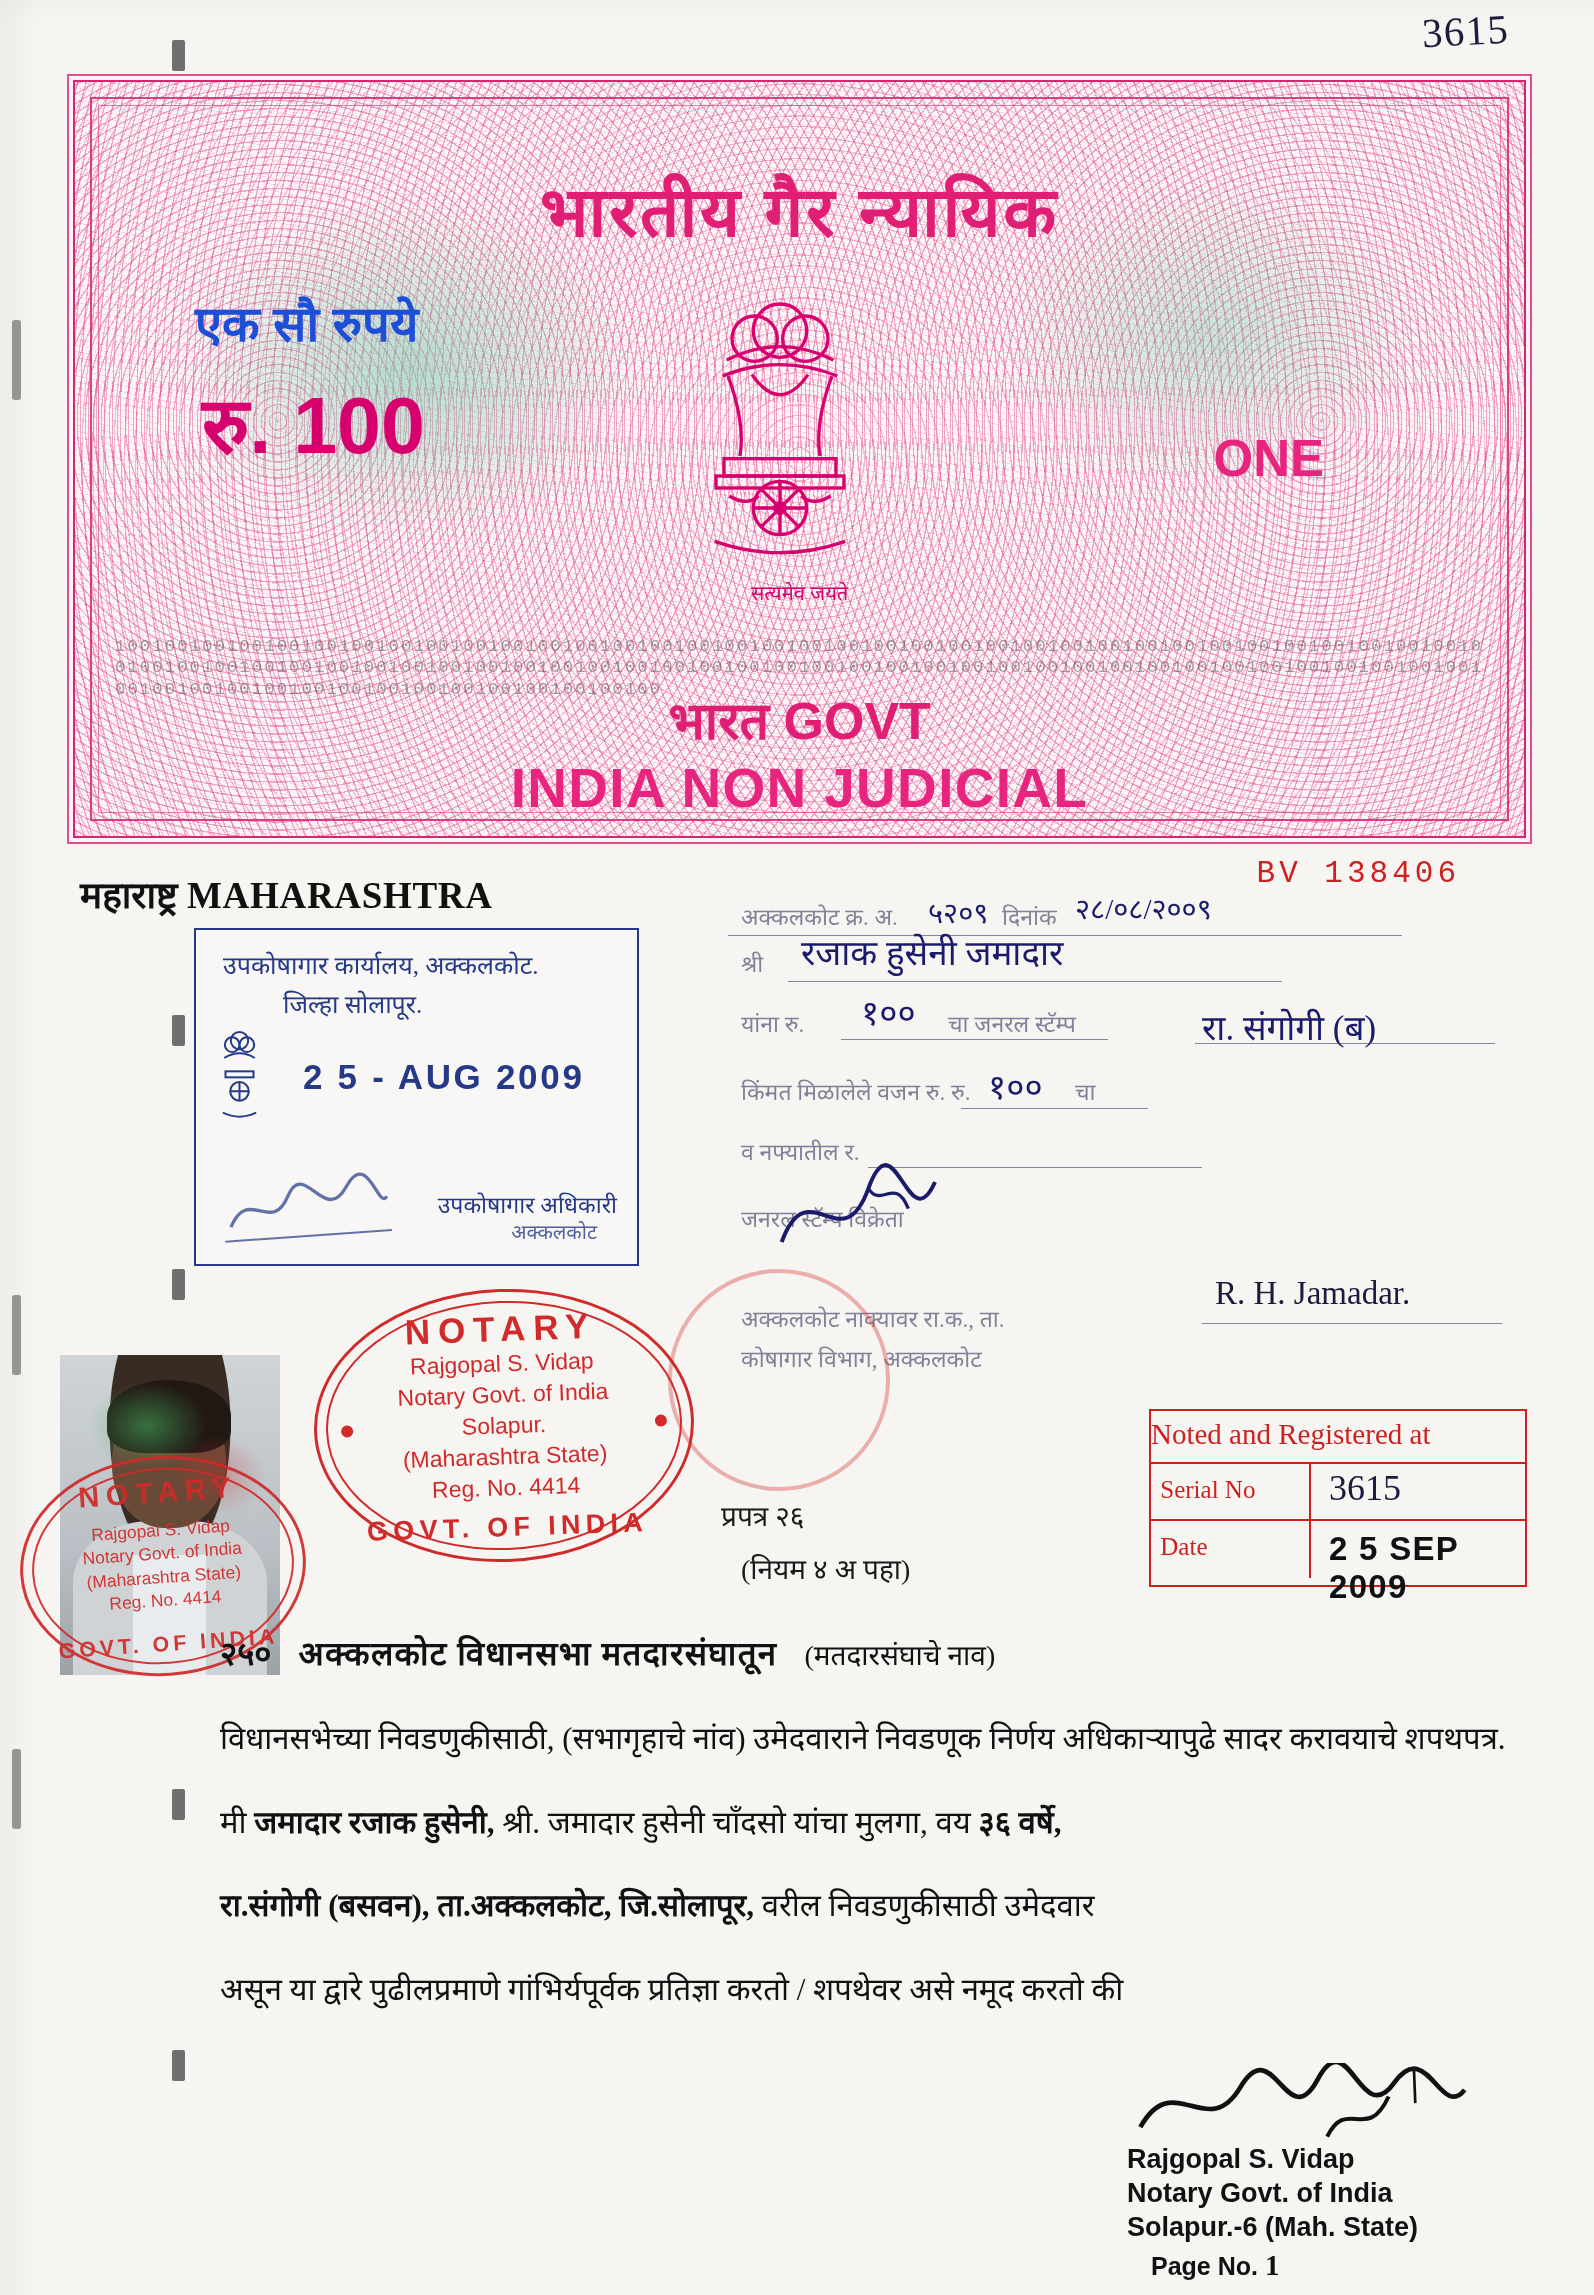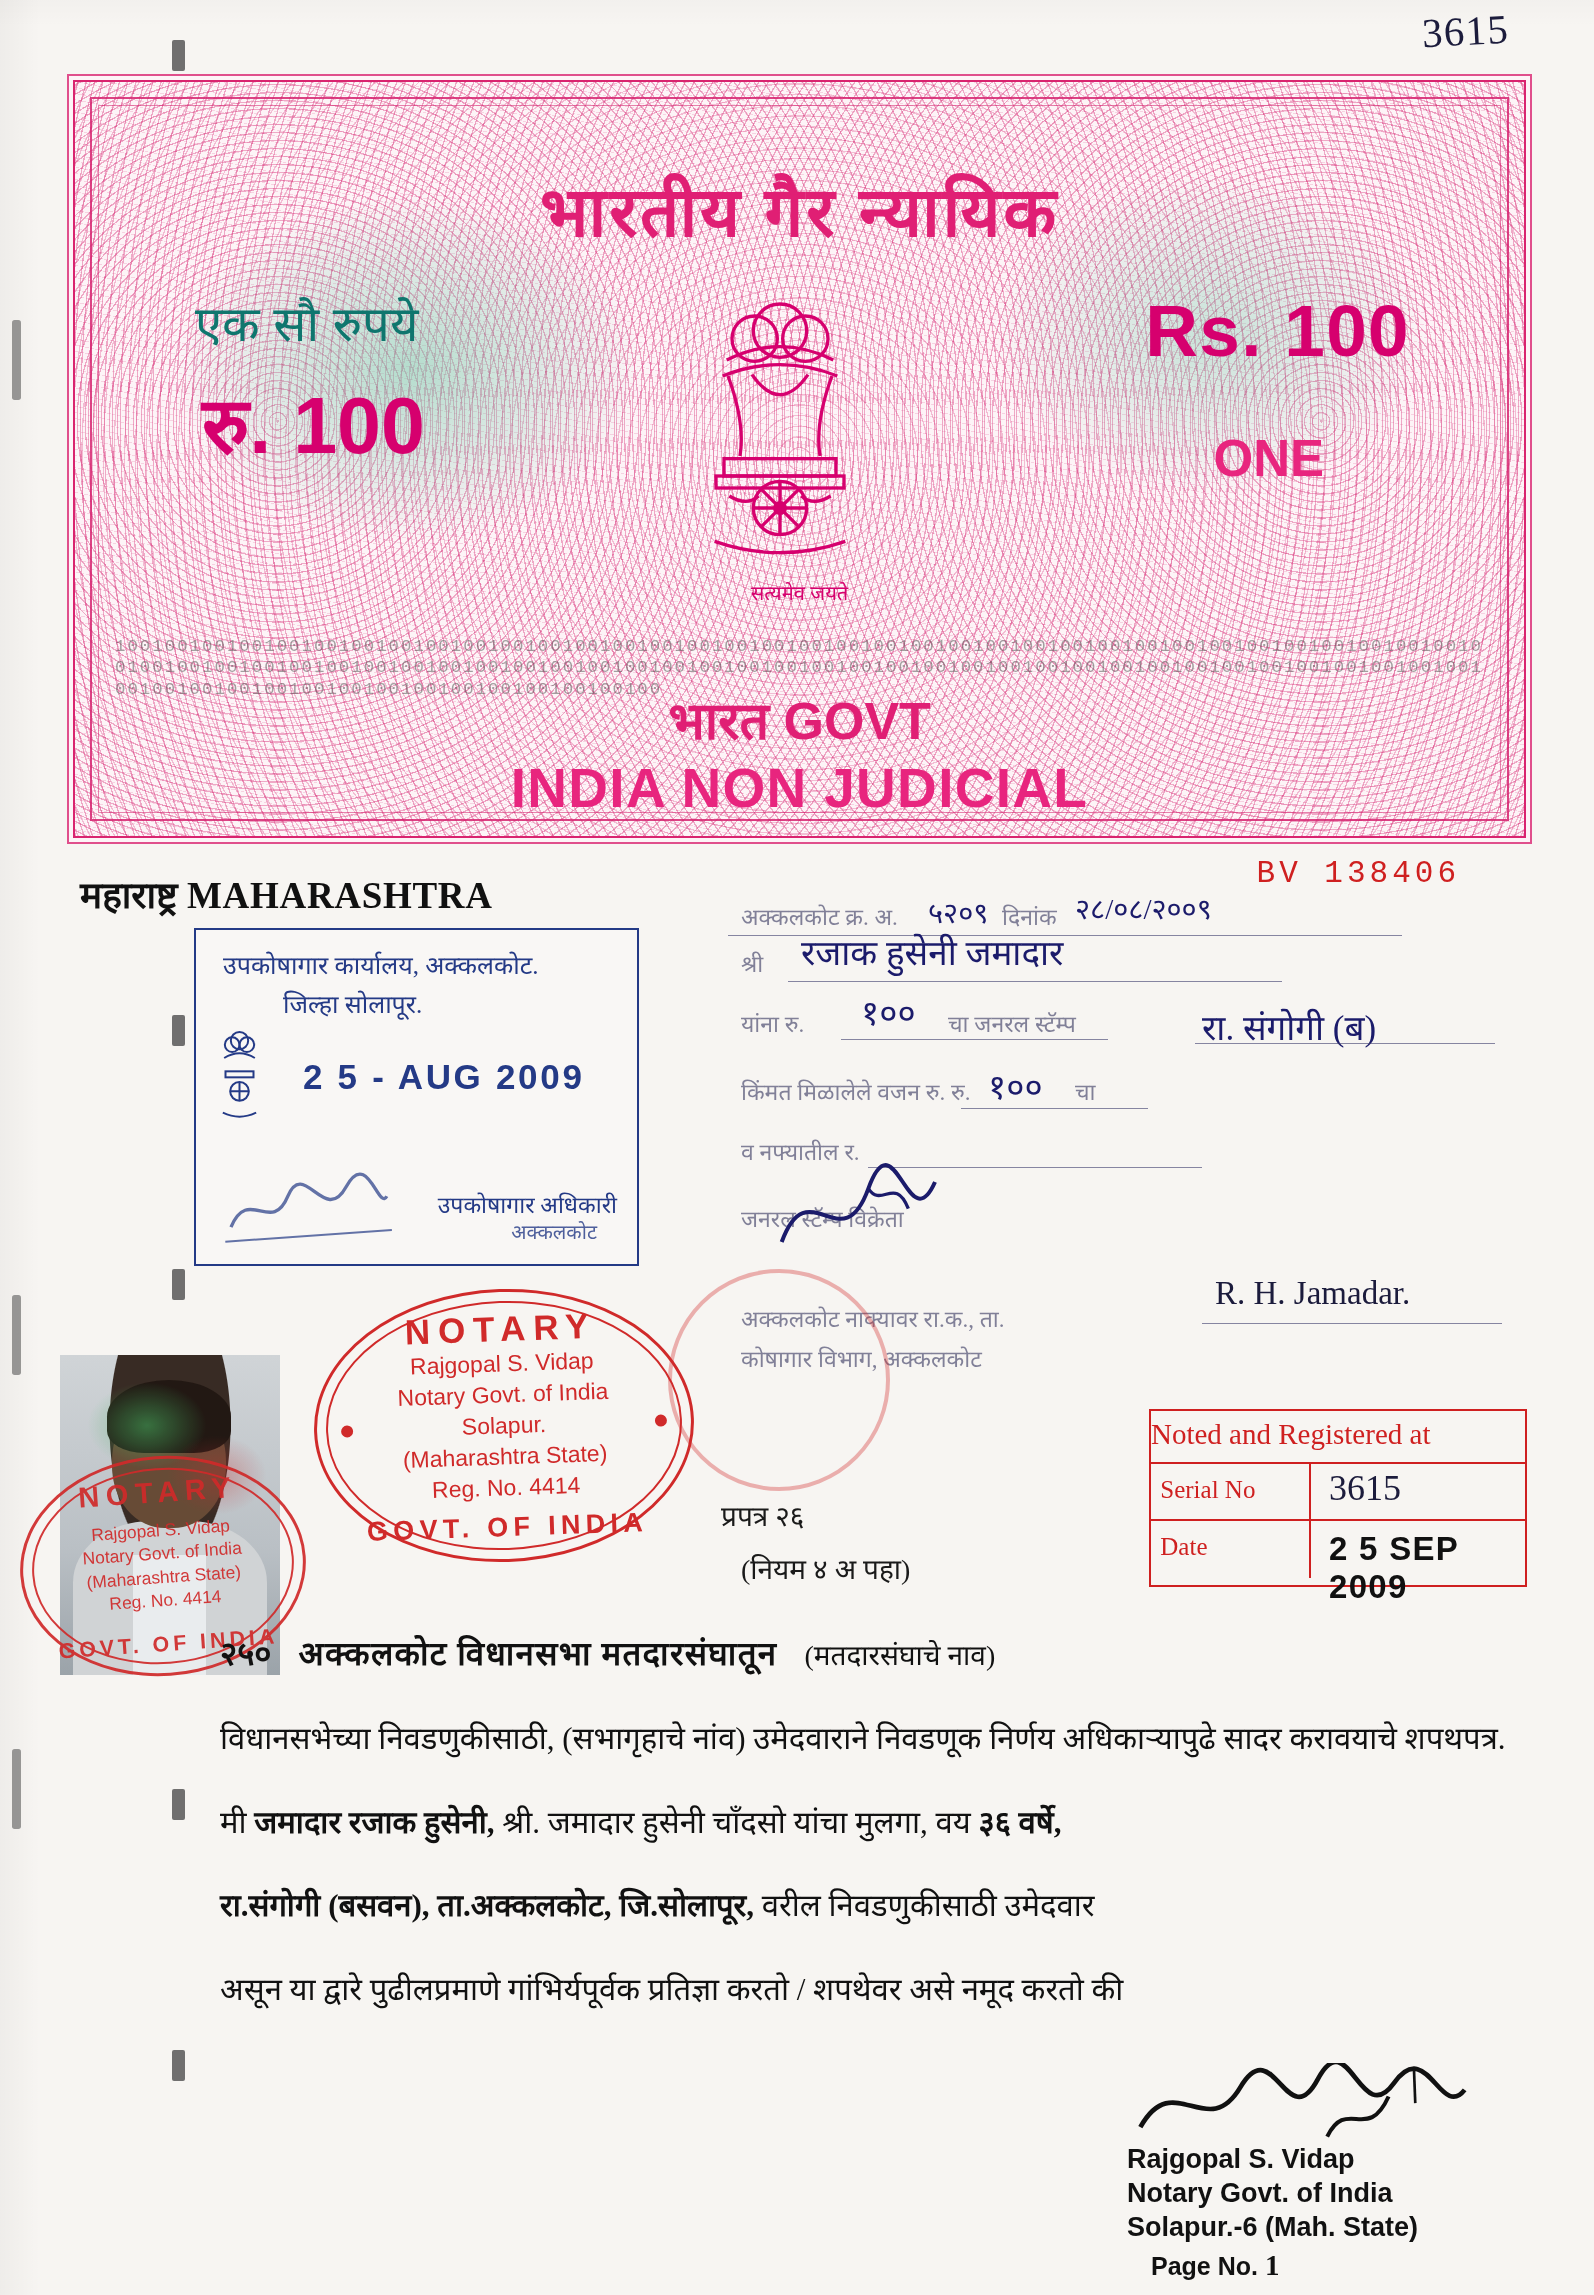--- a/index.html
+++ b/index.html
@@ -88,21 +88,21 @@
   }
   .st-line1{
     position:absolute;left:0;right:0;top:80px;text-align:center;
     font-family:"Liberation Sans", sans-serif;
     font-weight:bold;font-size:69px;color:#e01f74;
     letter-spacing:2.7px;
   }
   .st-ekso{
     position:absolute;left:120px;top:207px;
     font-family:"Liberation Sans", sans-serif;
-    font-weight:normal;font-size:49px;color:#0f766e;
+    font-weight:bold;font-size:49px;color:#1d4ed8;
   }
   .st-rs100-word{
     position:absolute;left:127px;top:287px;
     font-family:"Liberation Sans", sans-serif;
     font-weight:bold;font-size:79px;color:#d6006e;
   }
   .st-rs100-num{
     position:absolute;right:114px;top:207px;
     font-family:"Liberation Sans", sans-serif;
     font-weight:bold;font-size:73px;color:#d6006e;
@@ -373,21 +373,20 @@
     <div class="greenwash"></div>
     <div class="greenwash2"></div>
     <div class="stamp-inner-border"></div>
     <div class="stamp-inner-border2"></div>
 
     <div class="micro-rows">100100100100100100100100100100100100100100100100100100100100100100100100100100100100100100100100100100100100100100100100100100100100100100100100100100100100100100100100100100100100100100100100100100100100100100100100100100100100100100100100100100100100100100100100</div>
 
     <div class="st-line1">भारतीय गैर न्यायिक</div>
     <div class="st-ekso">एक सौ रुपये</div>
     <div class="st-rs100-word">रु. 100</div>
-    <div class="st-rs100-num">Rs. 100</div>
     <div class="st-one">ONE</div>
 
     <div class="emblem">
       <svg width="200" height="280" viewBox="0 0 300 420" aria-hidden="true">
         <g fill="none" stroke="#d6006e" stroke-width="5">
 
           <circle cx="112" cy="64" r="34"></circle>
           <circle cx="188" cy="64" r="34"></circle>
           <circle cx="150" cy="52" r="40"></circle>
 

